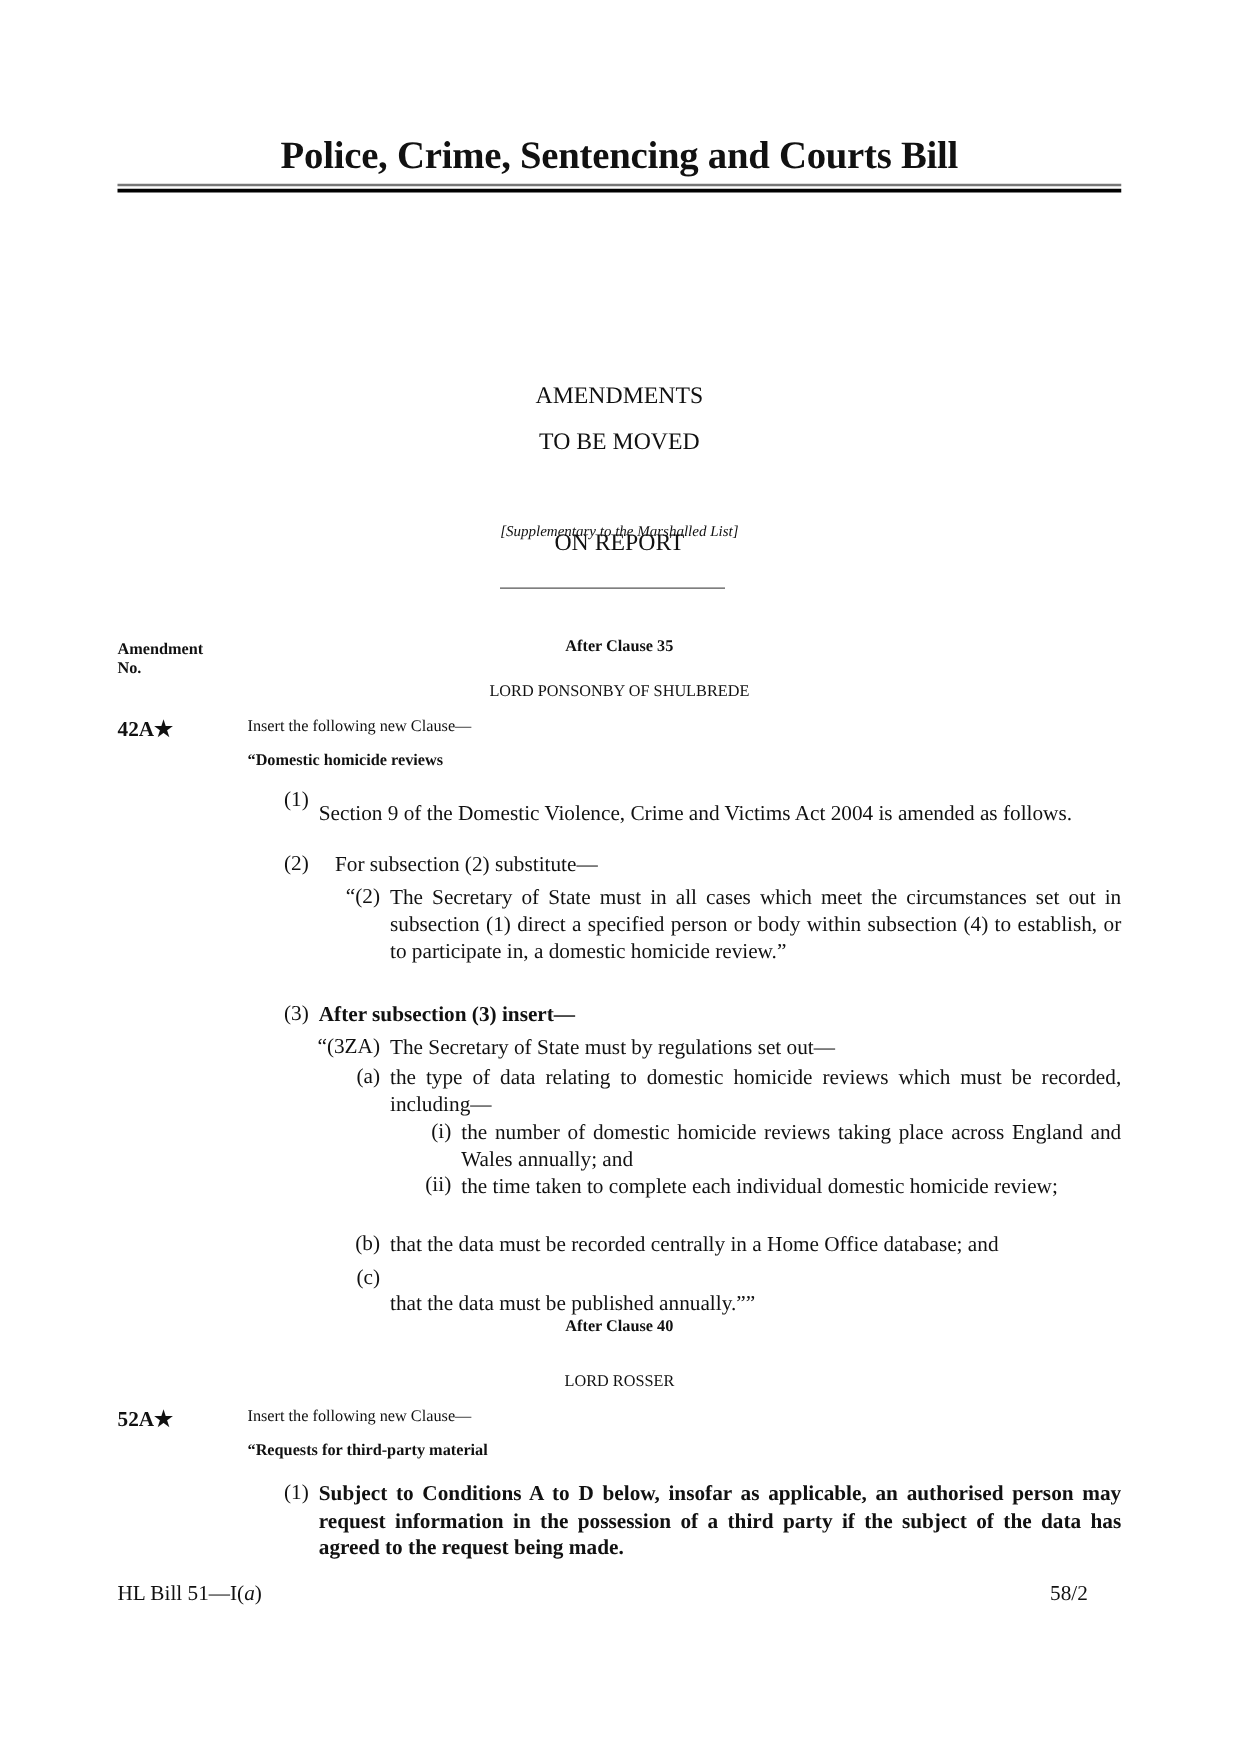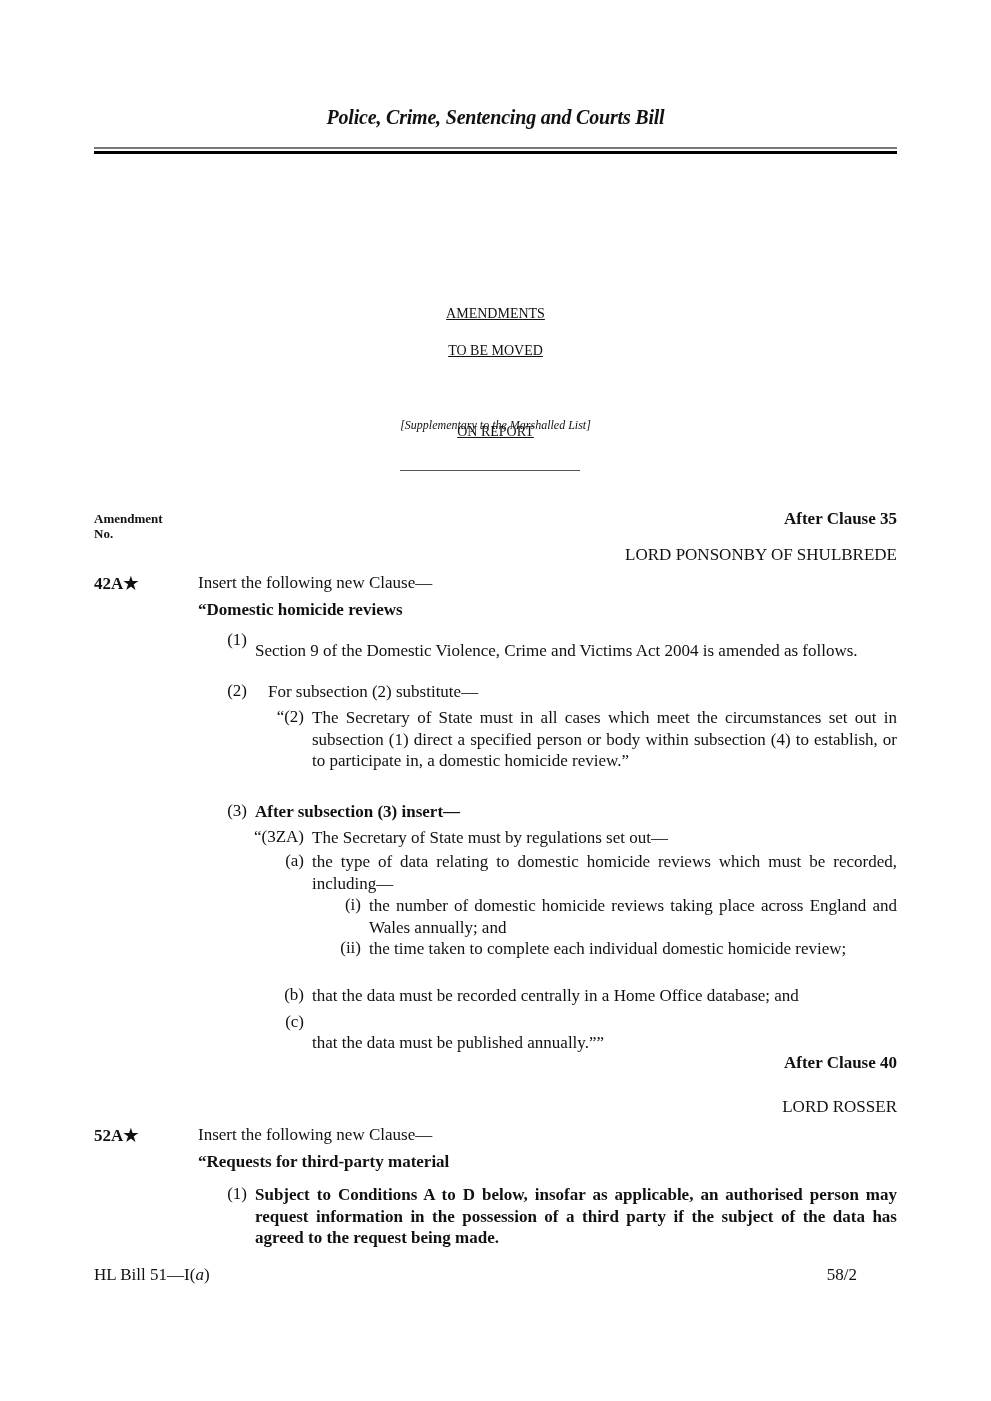--- a/index.html
+++ b/index.html
@@ -8,33 +8,32 @@
       background: #ffffff;
       color: #111111;
       font-family: "Liberation Serif", "DejaVu Serif", serif;
       position: relative;
       overflow: hidden;
     }
     .abs { position: absolute; white-space: nowrap; }
     .title {
       left: 94px; width: 803px; top: 106px;
       text-align: center;
-      font-size: 20px; font-weight: bold;
+      font-size: 31px; font-weight: bold;
       letter-spacing: -0.2px;
-      font-style: italic;
     }
     .rule-thin { position: absolute; left: 94px; width: 803px; top: 147px; height: 1.5px; background: #777; }
     .rule-thick { position: absolute; left: 94px; width: 803px; top: 151px; height: 2.5px; background: #000; }
     .center { left: 94px; width: 803px; text-align: center; }
-    .caps { font-size: 14px; text-decoration: underline; }
+    .caps { font-size: 19px; }
     .ital { font-style: italic; font-size: 12px; }
     .short-rule { position: absolute; left: 400px; width: 180px; top: 470px; height: 1px; background: #555; }
     .col-label { left: 94px; font-size: 13px; font-weight: bold; line-height: 15px; }
     .bold { font-weight: bold; }
-    .body-text { font-size: 17px; text-align: right; }
+    .body-text { font-size: 13px; }
     .para { position: absolute; font-size: 17px; line-height: 21.5px; text-align: justify; text-align-last: left; white-space: normal; }
     .num { position: absolute; font-size: 17px; white-space: nowrap; text-align: right; }
     .amend-no { left: 94px; font-size: 17px; font-weight: bold; }
     .footer { font-size: 17px; }
   </style>
 </head>
 <body>
 
 <div class="abs title">Police, Crime, Sentencing and Courts Bill</div>
 <div class="rule-thin"></div>
@@ -90,13 +89,13 @@
 <div class="abs center body-text bold" style="top:1053px;">After Clause 40</div>
 <div class="abs center body-text" style="top:1097px;">LORD ROSSER</div>
 <div class="abs amend-no" style="top:1125px;">52A★</div>
 <div class="abs body-text" style="left:198px; top:1125px;">Insert the following new Clause—</div>
 <div class="abs body-text bold" style="left:198px; top:1152px;">“Requests for third-party material</div>
 
 <div class="num" style="left:212px; width:35px; top:1184px;">(1)</div>
 <div class="para" style="left:255px; width:642px; top:1184px;font-weight:bold;">Subject to Conditions A to D below, insofar as applicable, an authorised person may request information in the possession of a third party if the subject of the data has agreed to the request being made.</div>
 
 <div class="abs footer" style="left:94px; top:1265px;"><span>HL Bill 51—I(</span><i>a</i><span>)</span></div>
-<div class="abs footer" style="left:812px; width:45px; text-align:right; top:1265px;">58/2</div>
+<div class="abs footer" style="left:840px; width:45px; text-align:left; top:1265px;">58/2</div>
 
 </body></html>

